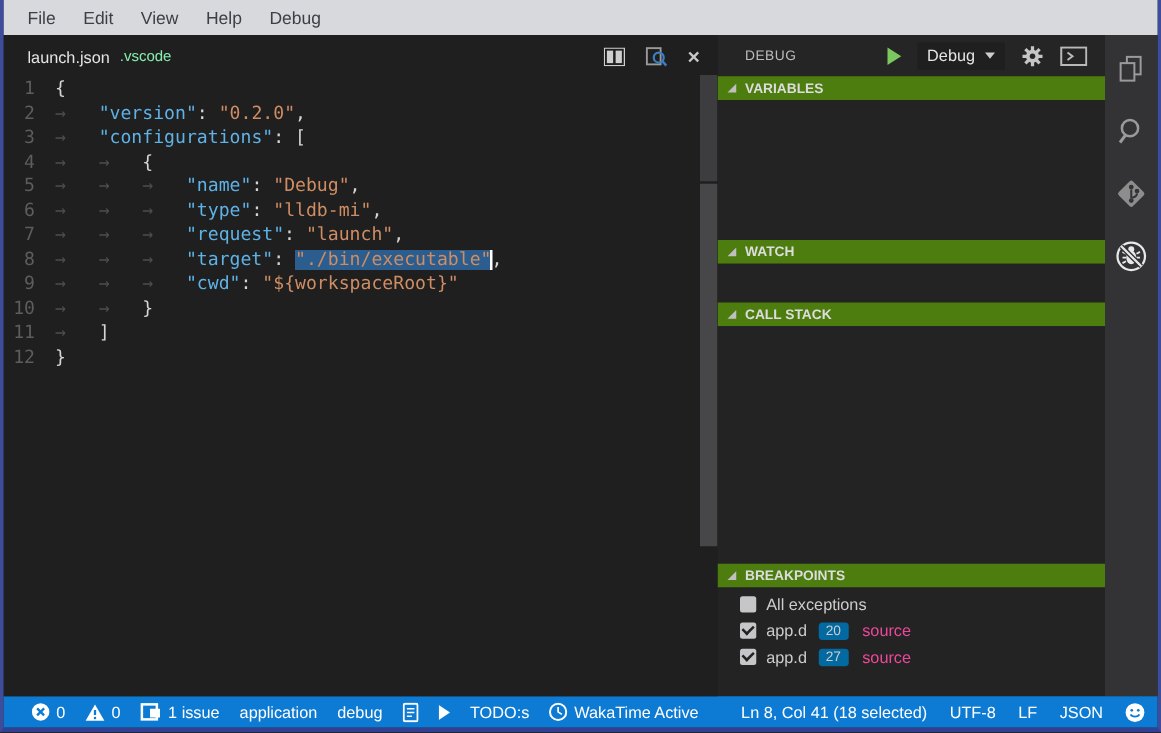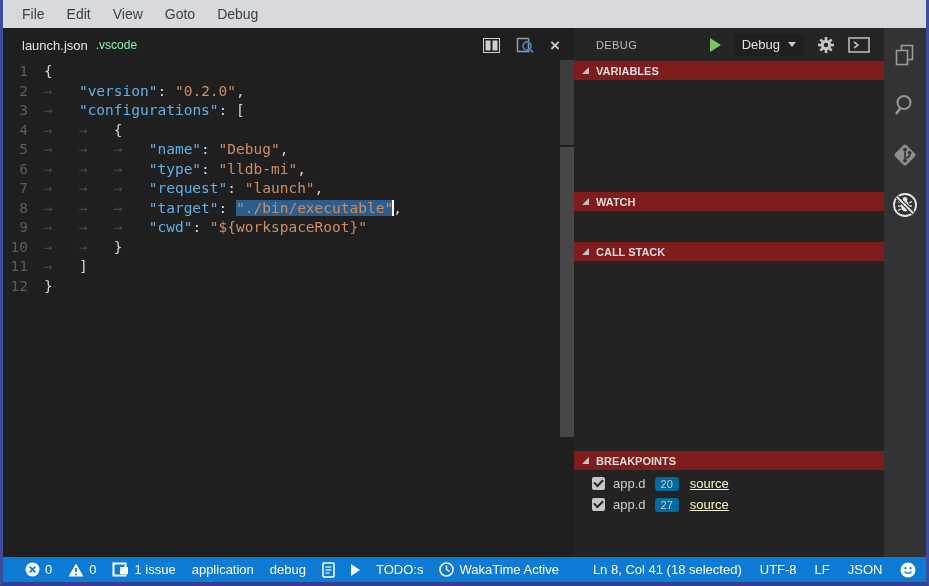--- a/index.html
+++ b/index.html
@@ -36,35 +36,35 @@
 
   
   .sidepanel { width:310px; background:#252526; flex:none; display:flex; flex-direction:column; }
   .panel-toolbar { height:33px; display:flex; align-items:center; padding:0 14px 0 22px; flex:none; }
   .panel-title { color:#bcbcbc; font-size:11px; letter-spacing:0.4px; }
   .toolbar-group { margin-left:auto; display:flex; align-items:center; gap:13px; }
   .play-btn { width:0; height:0; border-left:11px solid #7cc860; border-top:7px solid transparent; border-bottom:7px solid transparent; }
   .config-dd { background:#1f1f20; height:22px; min-width:62px; display:flex; align-items:center; justify-content:center; gap:8px; padding:0 8px; }
   .config-dd span { color:#e4e4e4; font-size:13px; }
   .dd-caret { width:0; height:0; border-left:4px solid transparent; border-right:4px solid transparent; border-top:5px solid #cccccc; }
-  .section-header { height:19px; background:#7f1d1d; display:flex; align-items:center; padding-left:8px; gap:7px; flex:none; }
+  .section-header { height:19px; background:#4d7c0f; display:flex; align-items:center; padding-left:8px; gap:7px; flex:none; }
   .section-header span { color:#dddddd; font-size:11px; font-weight:bold; }
   .twistie { width:0; height:0; border-left:7px solid transparent; border-bottom:7px solid #c0c0c0; flex:none; }
   .section-body { background:#232324; flex:none; }
   .body-vars { height:112px; }
   .body-watch { height:31px; }
   .body-stack { height:190px; }
   .body-bp { flex:1; padding-top:3px; }
   .bp-row { height:21px; display:flex; align-items:center; padding-left:18px; }
   .bp-check { width:13px; height:13px; background:#c6c6c9; border-radius:2px; margin-right:8px; position:relative; flex:none; }
   .bp-check.checked::after { content:""; position:absolute; left:2px; top:2px; width:7px; height:4px;
      border-left:2px solid #222; border-bottom:2px solid #222; transform:rotate(-45deg); }
   .bp-label { color:#cccccc; font-size:13px; }
   .bp-badge { background:#0369a1; color:#cdcdcd; font-size:11px; border-radius:3px; padding:1px 6px; margin-left:9px; }
-  .bp-detail { color:#fef9c3; font-size:13px; margin-left:11px;text-decoration:underline; }
+  .bp-detail { color:#ec4899; font-size:13px; margin-left:11px; }
 
   
   .activitybar { width:42px; background:#333336; flex:none; display:flex; flex-direction:column; align-items:center; padding-top:13px; gap:22px; }
   .act-icon { width:28px; height:28px; display:flex; align-items:center; justify-content:center; }
 
   
   .statusbar { height:25px; background:#0d7bd3; color:#ffffff; display:flex; align-items:center; font-size:13px; flex:none; padding:0 10px 0 22px; }
   .sb-item { display:flex; align-items:center; gap:5px; margin-right:16px; white-space:nowrap; }
   .sb-right { margin-left:auto; display:flex; align-items:center; }
   .sb-right .sb-item { margin-right:0; margin-left:18px; }
@@ -72,21 +72,21 @@
 </style>
 </head>
 <body>
 
 <div class="window">
 
   <div class="menubar">
       <span class="menu-item">File</span>
       <span class="menu-item">Edit</span>
       <span class="menu-item">View</span>
-      <span class="menu-item">Goto</span>
+      <span class="menu-item">Help</span>
       <span class="menu-item">Debug</span>
     </div>
 
   <div class="main">
 
     <div class="editor">
       <div class="editor-title">
         <span class="tab-title">launch.json</span>
         <span class="tab-detail">.vscode</span>
         <div class="editor-actions">
@@ -159,20 +159,24 @@
         <span>CALL STACK</span>
       </div>
       <div class="section-body body-stack"></div>
 
       <div class="section-header">
         <div class="twistie"></div>
         <span>BREAKPOINTS</span>
       </div>
       <div class="section-body body-bp">
           <div class="bp-row">
+            <div class="bp-check"></div>
+            <span class="bp-label">All exceptions</span>
+          </div>
+          <div class="bp-row">
             <div class="bp-check checked"></div>
             <span class="bp-label">app.d</span>
             <span class="bp-badge">20</span>
             <span class="bp-detail">source</span>
           </div>
           <div class="bp-row">
             <div class="bp-check checked"></div>
             <span class="bp-label">app.d</span>
             <span class="bp-badge">27</span>
             <span class="bp-detail">source</span>

